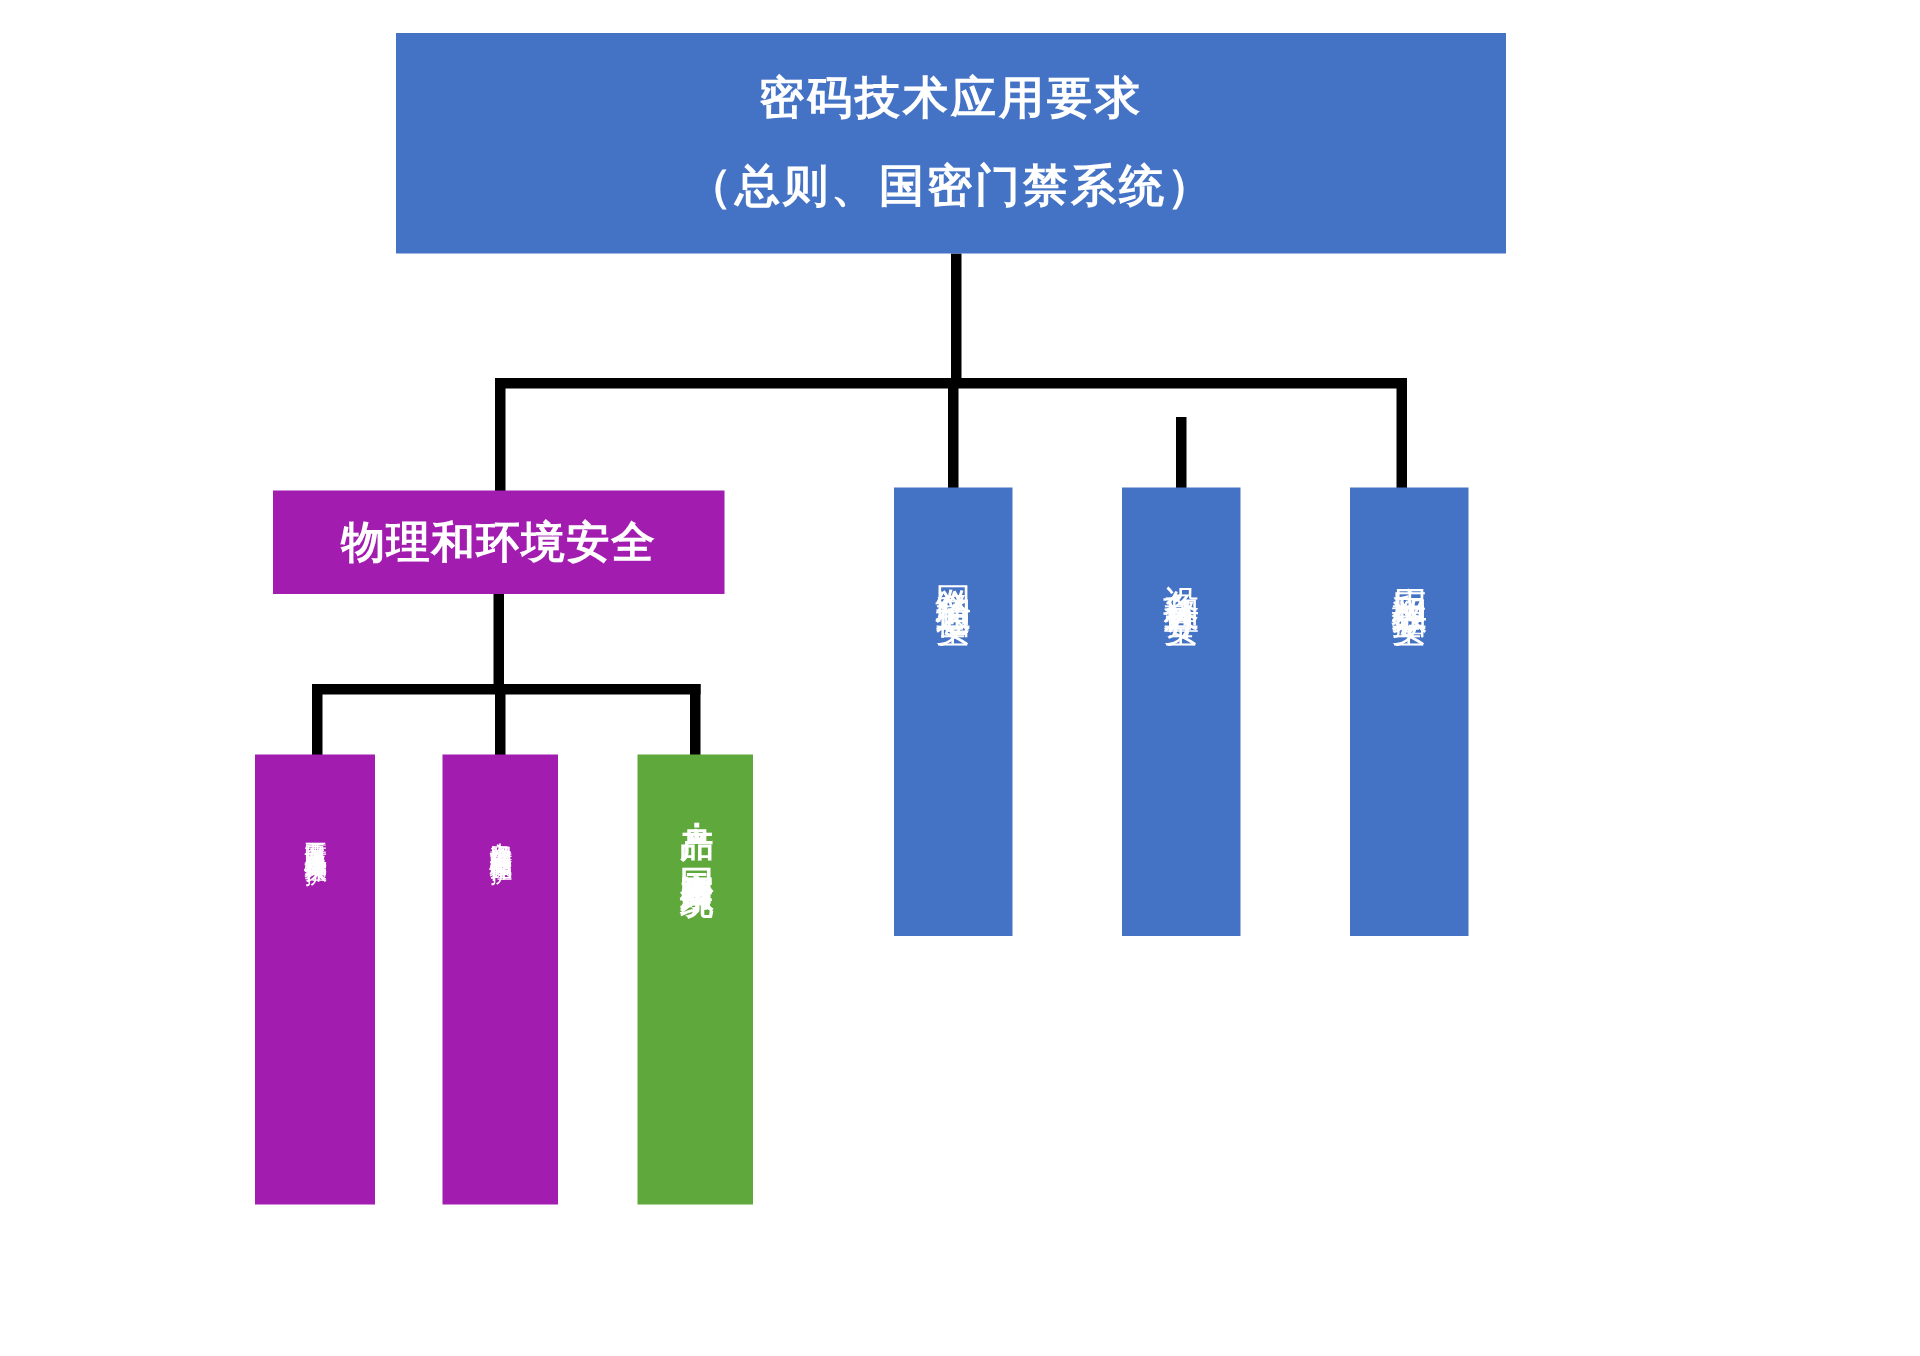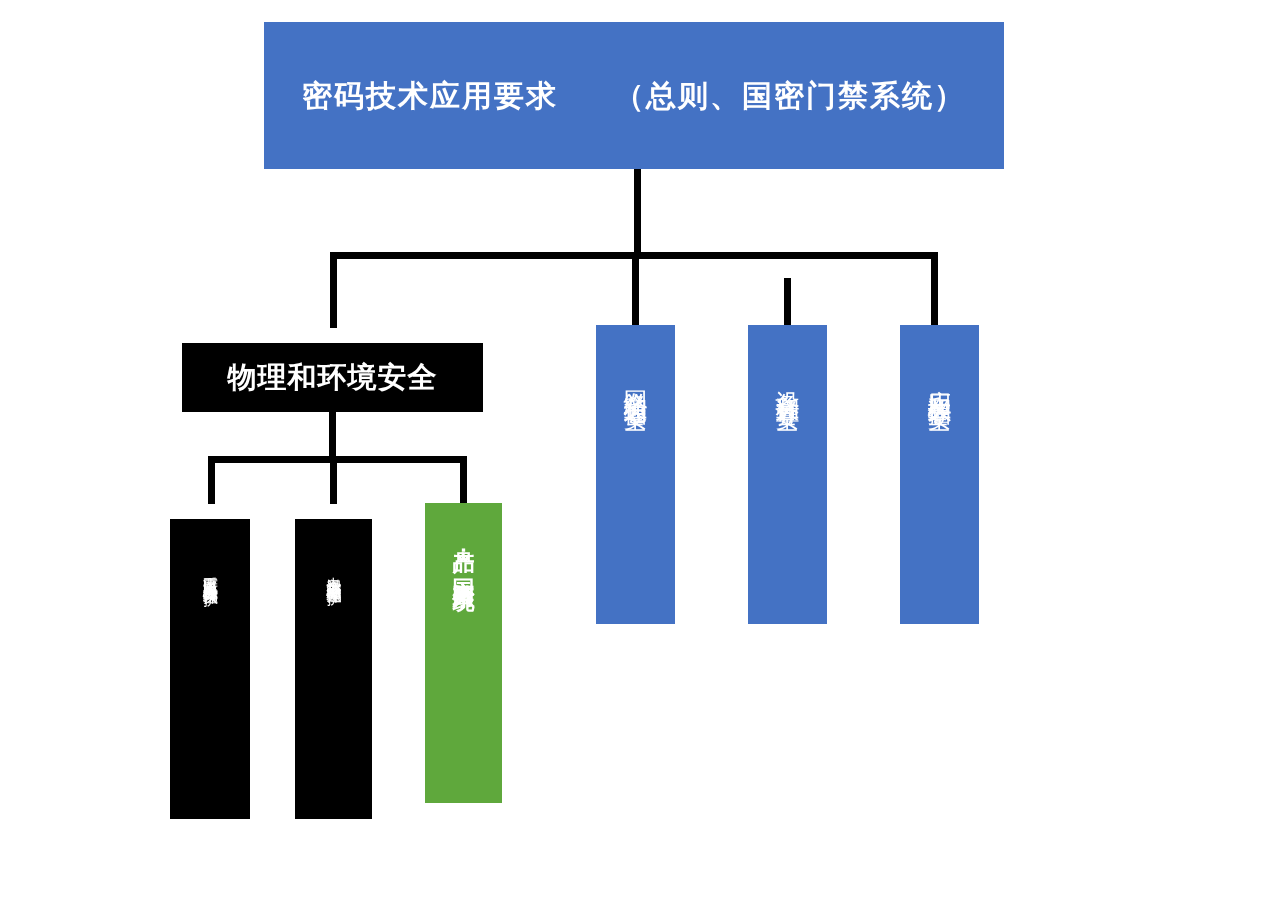--- a/index.html
+++ b/index.html
@@ -21,30 +21,30 @@
     position: absolute;
     box-sizing: border-box;
     color: #ffffff;
     display: flex;
     align-items: center;
     justify-content: center;
     text-align: center;
     z-index: 3;
   }
   .node-blue   { background: #4472C4; }
-  .node-orange { background: #000000; margin-top: 16px; }
+  .node-orange { background: #a21caf; }
   .node-green  { background: #5FA83C; }
 
   
   #node-root {
     left: 264px;
     top: 22px;
     width: 740px;
     height: 147px;
-    flex-direction: row;
+    flex-direction: column;
     justify-content: space-around;
     padding: 14px 10px;
     font-size: 30px;
     font-weight: bold;
     letter-spacing: 2px;
     line-height: 1.2;
   }
   #node-root .line { display: block; }
 
   

